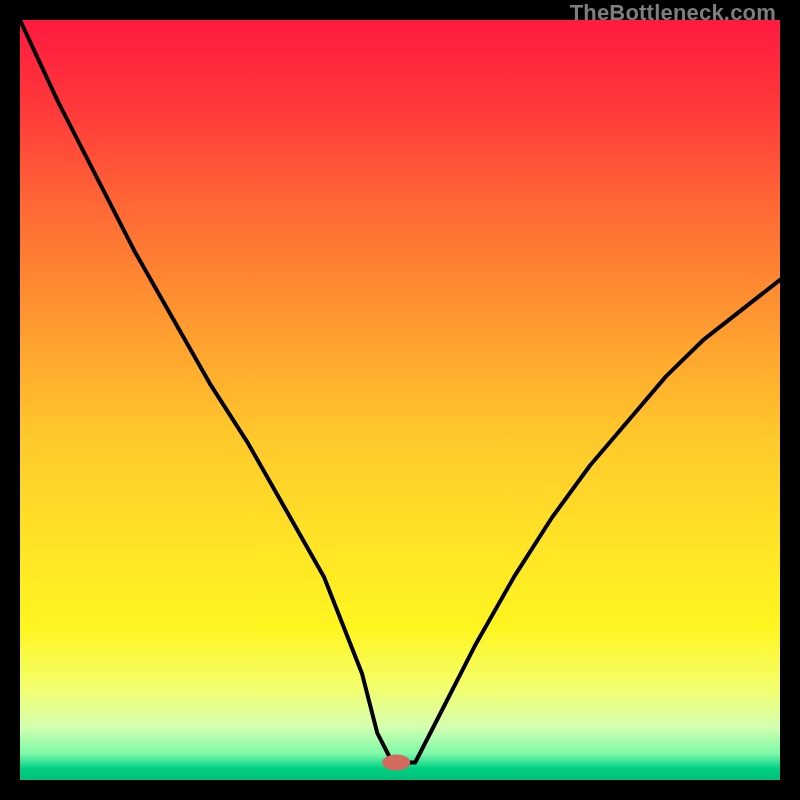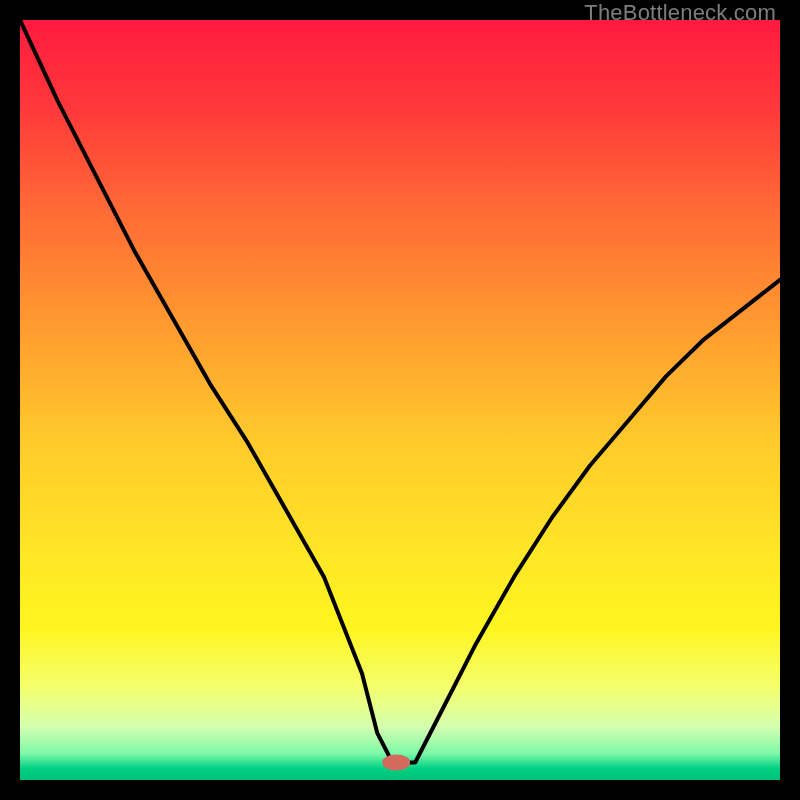--- a/index.html
+++ b/index.html
@@ -18,21 +18,21 @@
     width: 760px;
     height: 760px;
     background: #000;
   }
   .watermark {
     position: absolute;
     top: 0px;
     right: 24px;
     color: #7e7e7e;
     font-size: 22px;
-    font-weight: 400;
+    font-weight: 700;
     z-index: 10;
     letter-spacing: 0.2px;
   }
   svg {
     position: absolute;
     left: 20px;
     top: 20px;
   }
 </style>
 </head>

